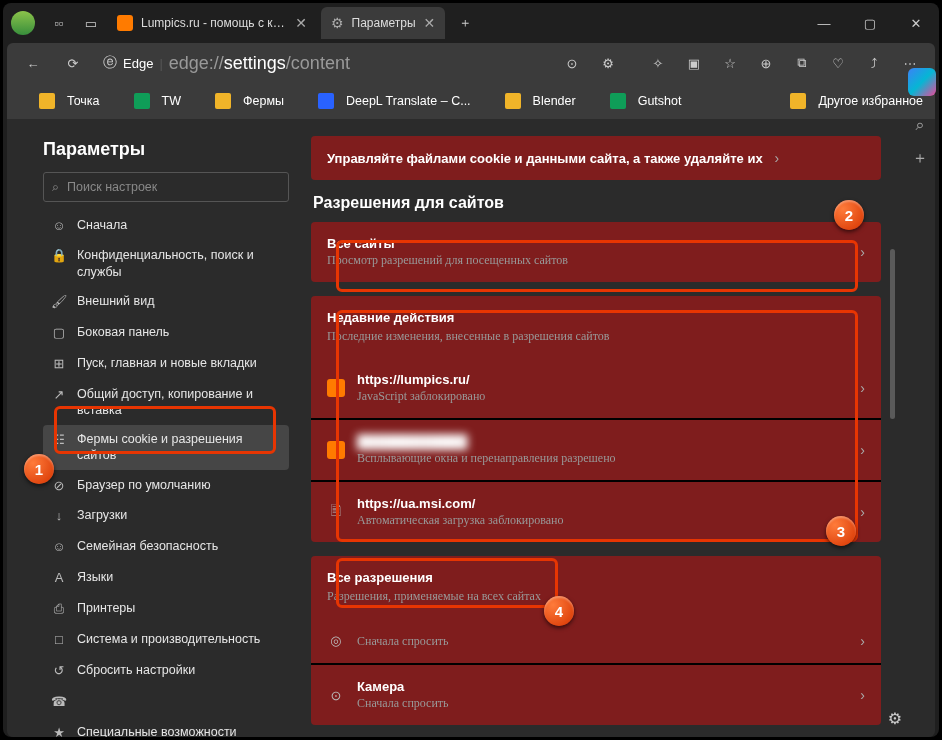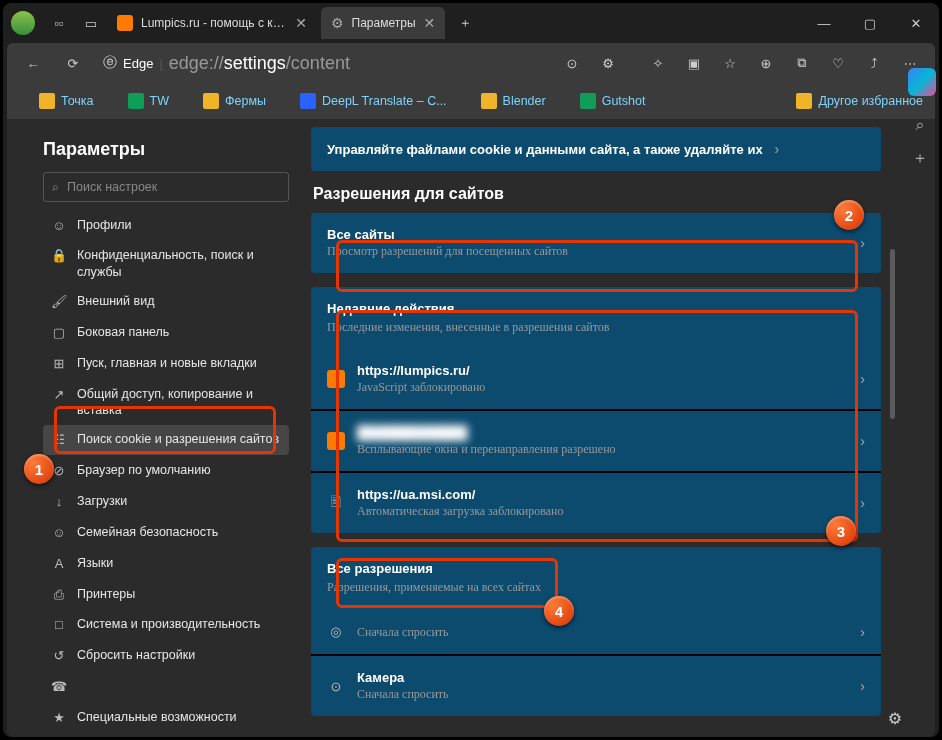--- a/index.html
+++ b/index.html
@@ -25,41 +25,41 @@
 .navbtn { width:36px; height:32px; display:flex; align-items:center; justify-content:center; color:#ccc; }
 .addr { flex:1; display:flex; align-items:center; gap:6px; height:28px; padding:0 8px; }
 .addr .edge-ico { font-size:14px; color:#ccc; }
 .addr-text { color:#999; font-size:18px; }
 .addr-text .bold { color:#fff; }
 .url-icons { display:flex; gap:2px; }
 .url-ico { width:34px; height:32px; display:flex; align-items:center; justify-content:center; color:#ccc; }
 
 
 .bookmarks { height:36px; display:flex; align-items:center; padding:0 12px; gap:14px; background:#3b3b3b; margin:0 4px; font-size:12.5px; }
-.bm { display:flex; align-items:center; gap:6px; color:#7dd3fc; white-space:nowrap;padding-left:20px; }
+.bm { display:flex; align-items:center; gap:12px; color:#ffffff; white-space:nowrap;padding-left:20px; }
 .bm-ico { width:16px; height:16px; border-radius:2px; }
 .folder { background:#f0b429; } .green { background:#0f9d58; } .blue { background:#2962ff; }
 .bm-spacer { flex:1; }
 
 
 .rightrail { position:absolute; right:6px; top:116px; width:32px; display:flex; flex-direction:column; gap:14px; align-items:center; }
 .rr-ico { color:#aaa; font-size:16px; }
 
 
 .page { flex:1; display:flex; overflow:hidden; margin:0 4px; background:#2b2b2b; border-radius:0 0 6px 6px; position:relative; }
 .sidebar { width:290px; padding:20px 8px 10px 36px; overflow:hidden; }
 .side-title { font-size:18px; font-weight:600; margin-bottom:12px; }
 .side-search { height:30px; border:1px solid #555; border-radius:3px; display:flex; align-items:center; padding:0 8px; gap:8px; color:#888; margin-bottom:8px; font-size:12.5px; }
 .side-item { display:flex; align-items:flex-start; gap:10px; padding:6.5px 8px; font-size:12.5px; color:#e6e6e6; border-radius:4px; line-height:1.3; }
 .side-item.active { background:#464646; }
 .side-ico { width:16px; flex-shrink:0; text-align:center; color:#bbb; font-size:13px; margin-top:1px; }
 
 .main { flex:1; padding:8px 54px 10px 14px; overflow-y:auto; }
 .main::-webkit-scrollbar { width:0; }
-.card { background:#0c4a6e; border-radius:4px; margin-bottom:14px; }
+.card { background:#7f1d1d; border-radius:4px; margin-bottom:14px;margin-top:9px; }
 .card-row { display:flex; align-items:center; padding:14px 16px; gap:12px; }
 .card-row + .card-row { border-top:2px solid #000000; }
 .row-col { flex:1; }
 .row-title { font-size:13px; font-weight:600; }
 .row-sub { font-size:12px; color:#999; margin-top:2px;font-family:Liberation Serif, serif; }
 .chev { color:#aaa; font-size:14px; }
 .site-ico { width:18px; height:18px; border-radius:3px; flex-shrink:0; }
 .sec-title { font-size:16px; font-weight:600; margin:12px 0 10px 2px; }
 .perm-ico { width:18px; text-align:center; color:#bbb; }
 
@@ -160,21 +160,21 @@
   <div class="page">
     <div class="sidebar">
       <div class="side-title">Параметры</div>
       <div class="side-search">
         <span>⌕</span>
         <span>Поиск настроек</span>
       </div>
       <div id="side-items">
           <div class="side-item">
             <span class="side-ico">☺</span>
-            <span>Профили</span>
+            <span>Сначала</span>
           </div>
           <div class="side-item">
             <span class="side-ico">🔒</span>
             <span>Конфиденциальность, поиск и службы</span>
           </div>
           <div class="side-item">
             <span class="side-ico">🖌</span>
             <span>Внешний вид</span>
           </div>
           <div class="side-item">
@@ -184,21 +184,21 @@
           <div class="side-item">
             <span class="side-ico">⊞</span>
             <span>Пуск, главная и новые вкладки</span>
           </div>
           <div class="side-item">
             <span class="side-ico">↗</span>
             <span>Общий доступ, копирование и вставка</span>
           </div>
           <div class="side-item active">
             <span class="side-ico">☷</span>
-            <span>Поиск cookie и разрешения сайтов</span>
+            <span>Фермы cookie и разрешения сайтов</span>
           </div>
           <div class="side-item">
             <span class="side-ico">⊘</span>
             <span>Браузер по умолчанию</span>
           </div>
           <div class="side-item">
             <span class="side-ico">↓</span>
             <span>Загрузки</span>
           </div>
           <div class="side-item">

